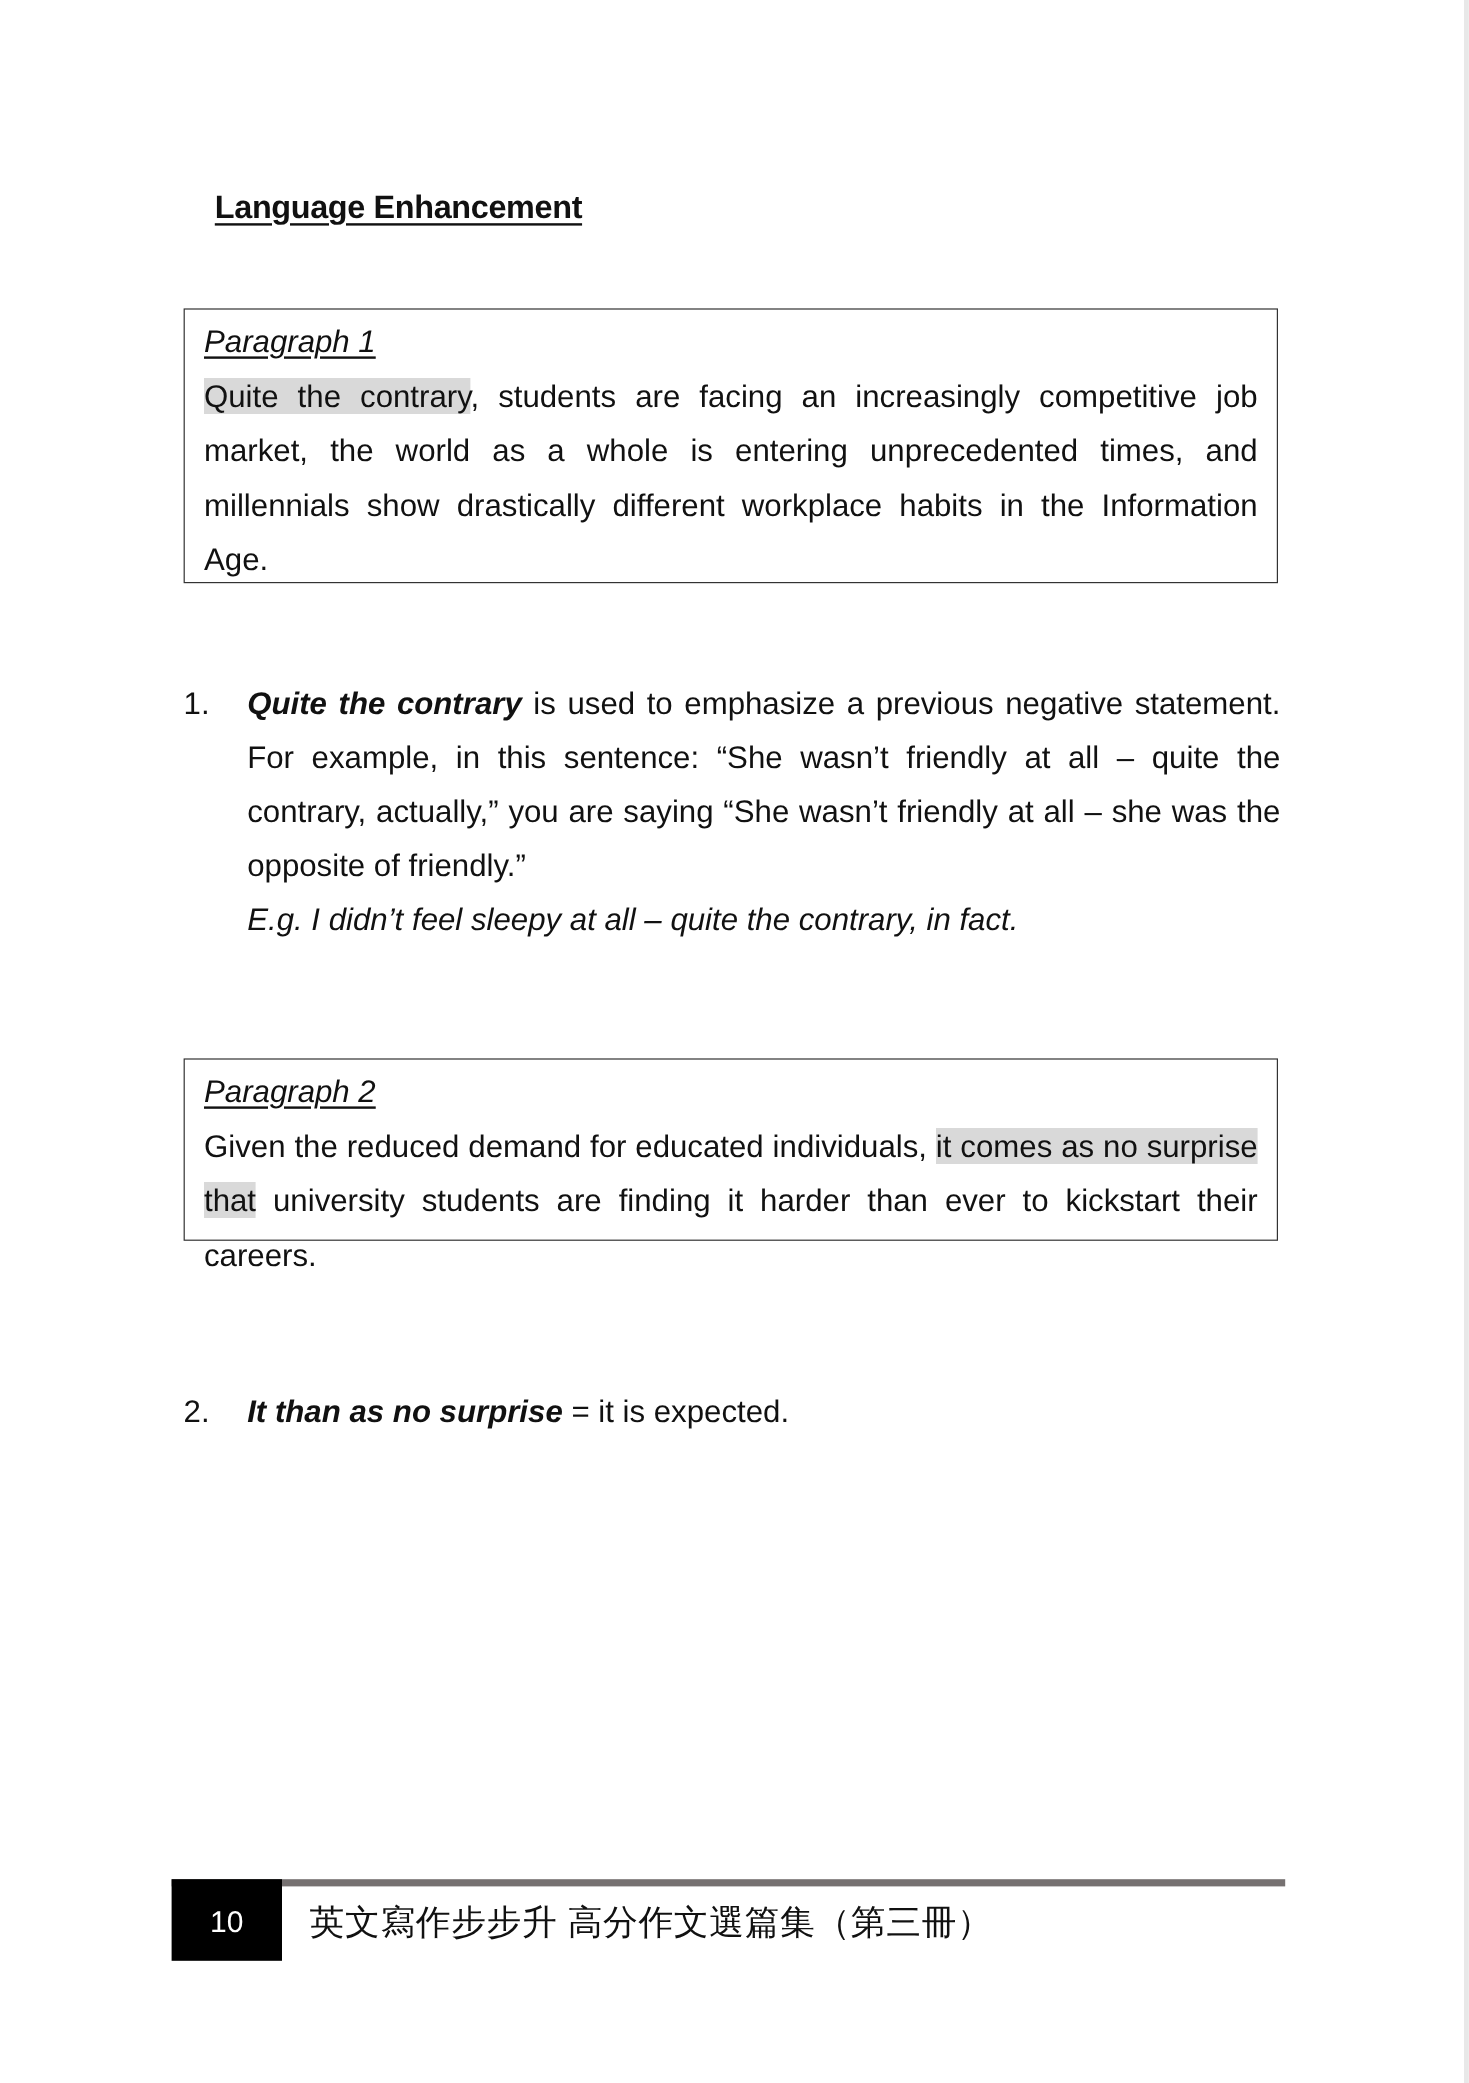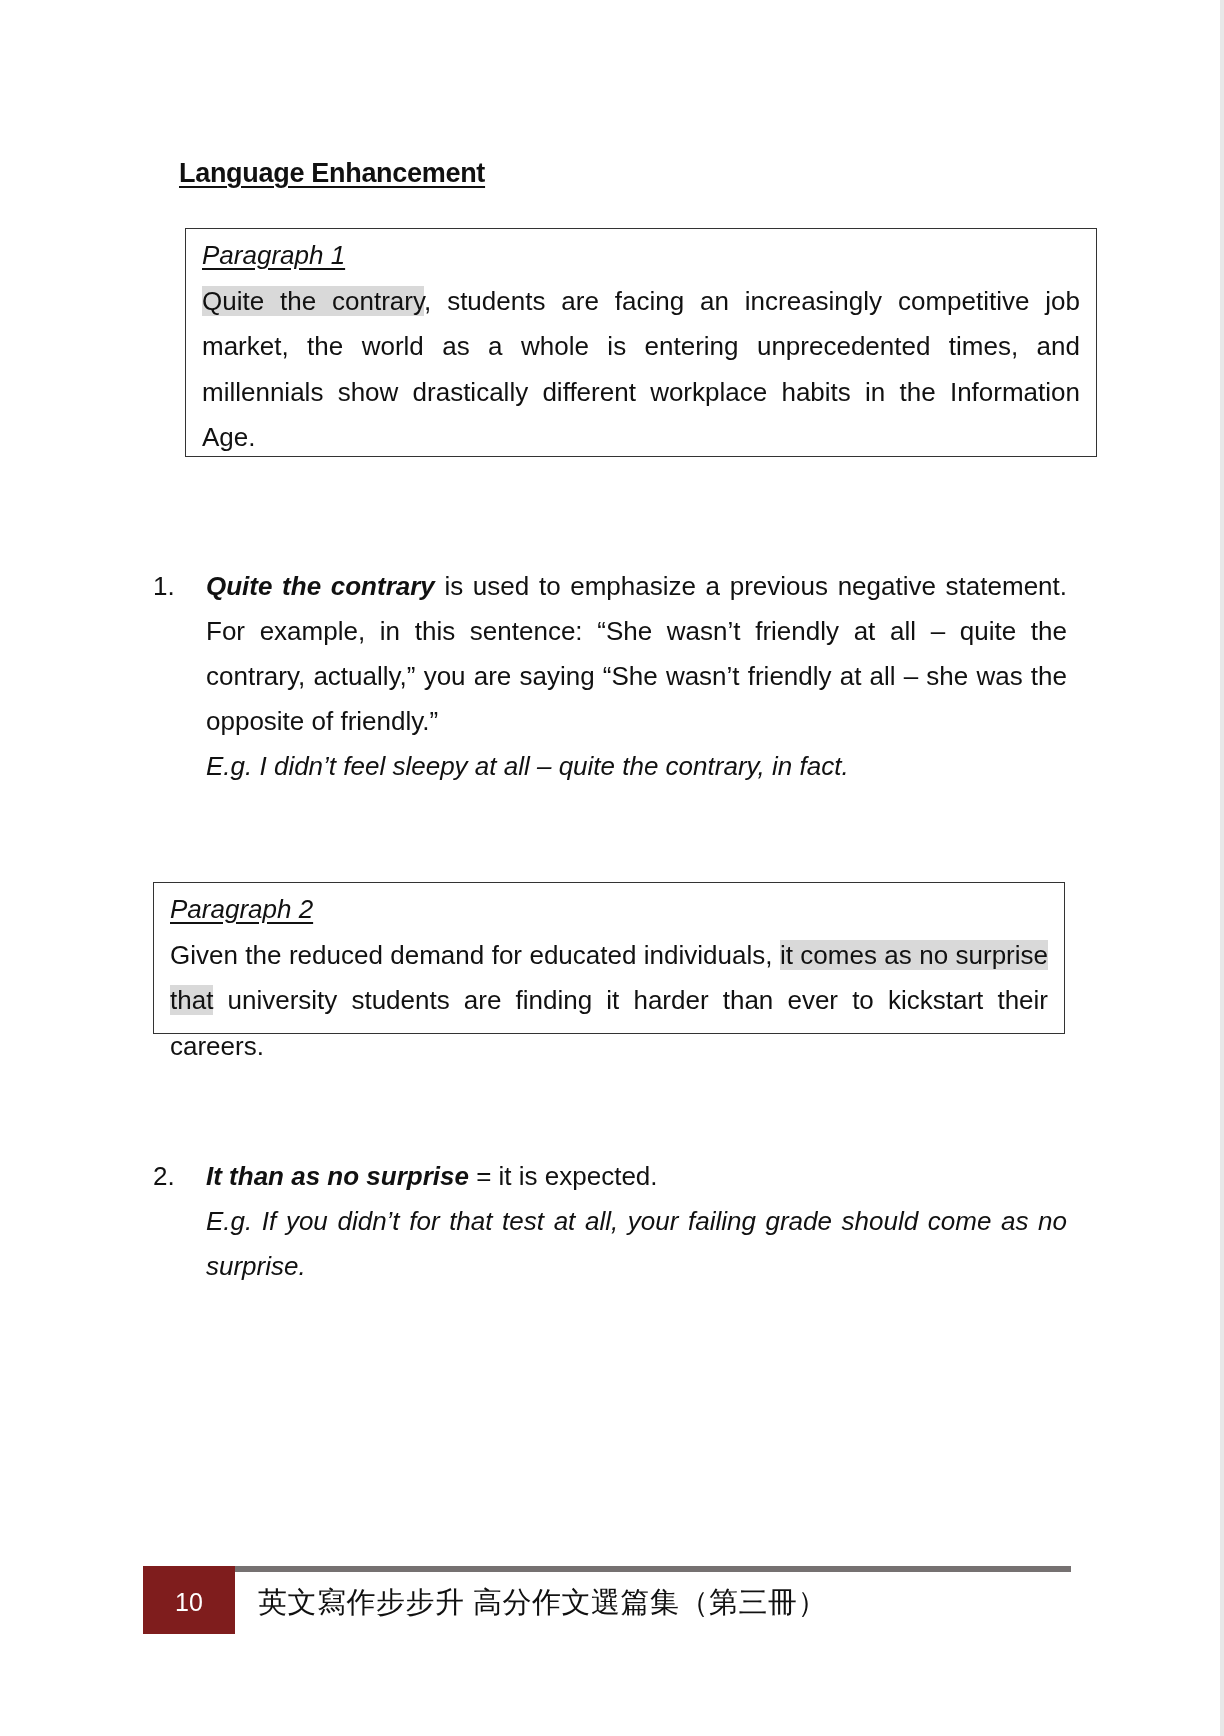--- a/index.html
+++ b/index.html
@@ -47,21 +47,21 @@
     }
     .para-box .para-label {
       font-style: italic;
       text-decoration: underline;
       text-underline-offset: 4px;
       display: block;
     }
     .hl {
       background: #d9d9d9;
     }
-    .box1 { top: 228px; height: 229px; margin-left: 32px; }
+    .box1 { top: 257px; height: 229px; }
     .box2 { top: 882px; height: 152px; }
 
     .note {
       position: absolute;
       left: 153px;
       width: 914px;
       font-size: 26px;
       line-height: 45px;
     }
     .note .num {
@@ -94,21 +94,21 @@
       width: 928px;
       height: 6px;
       background: #767171;
     }
     .footer-page {
       position: absolute;
       left: 143px;
       top: 1566px;
       width: 92px;
       height: 68px;
-      background: #7f1d1d;
+      background: #000000;
       color: #ffffff;
       font-size: 25px;
       display: flex;
       align-items: center;
       justify-content: center;
       padding-top: 4px;
       box-sizing: border-box;
     }
     .footer-title {
       position: absolute;
@@ -141,21 +141,20 @@
 
 <div class="para-box box2">
   <span class="para-label">Paragraph 2</span>
   <span>Given the reduced demand for educated individuals, </span><span class="hl">it comes as no surprise that</span><span> university students are finding it harder than ever to kickstart their careers.</span>
 </div>
 
 <div class="note note2">
   <span class="num">2.</span>
   <div class="body">
     <span class="term">It than as no surprise</span><span> = it is expected.</span>
-    <span class="example">E.g. If you didn’t for that test at all, your failing grade should come as no surprise.</span>
   </div>
 </div>
 
 <div class="footer-bar"></div>
 <div class="footer-page">
   <span>10</span>
 </div>
 <div class="footer-title">英文寫作步步升 高分作文選篇集（第三冊）</div>
 
 </body></html>

